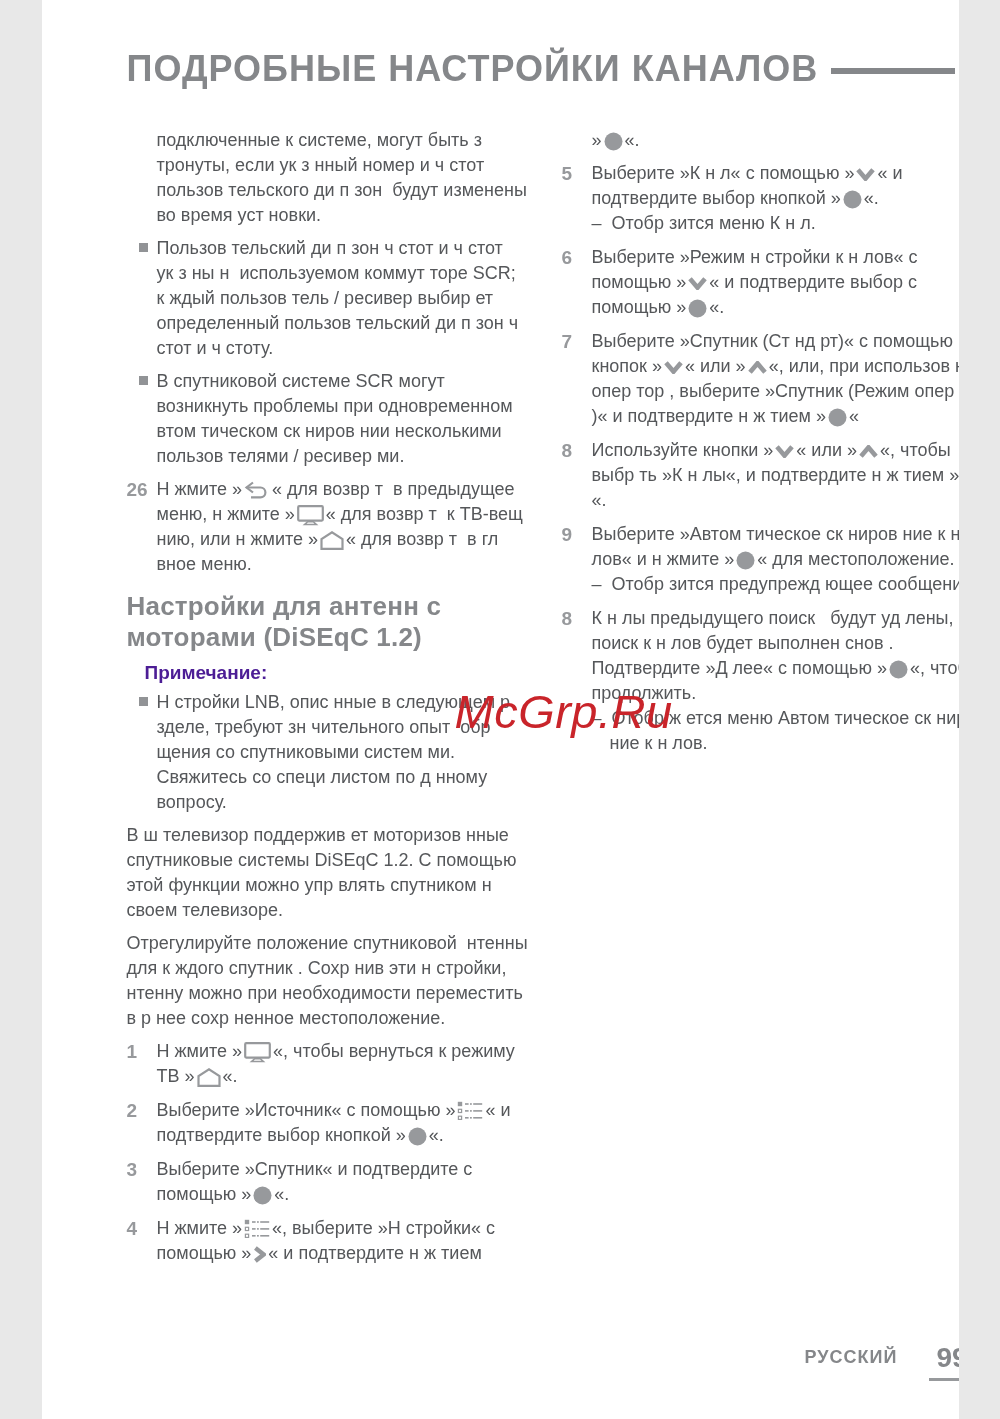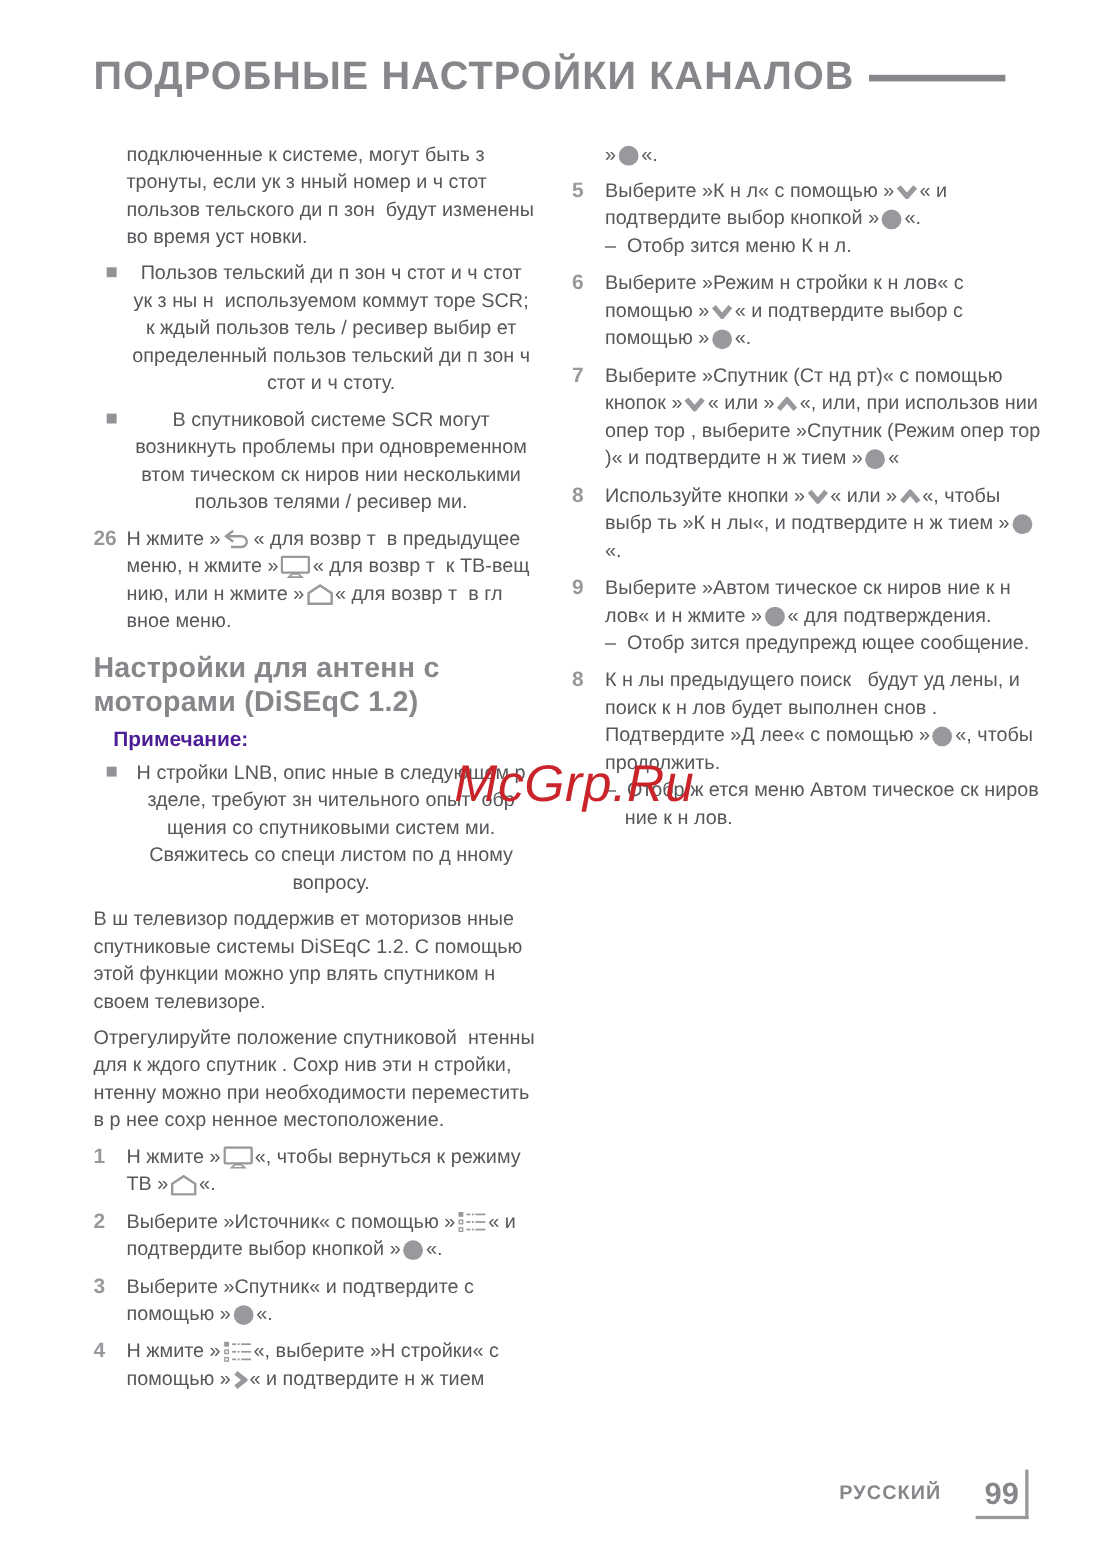--- a/index.html
+++ b/index.html
@@ -1,38 +1,38 @@
 <!DOCTYPE html>
 <html><head>
 <meta charset="utf-8">
 <style>
   html,body { margin:0; padding:0; background:#e8e8e8; }
   .page {
-    position:relative; width:1000px; height:1419px; background:#ffffff;
+    position:relative; width:917px; height:1419px; background:#ffffff;
     font-family:"Liberation Sans", sans-serif; color:#55575a; overflow:hidden;
     margin:0 auto;
   }
   
   .title-row { position:absolute; left:85px; top:48px; white-space:nowrap; }
   .page-title {
     display:inline; margin:0; font-size:36px; font-weight:bold;
     color:#85878a; letter-spacing:1px;
   }
   .title-rule {
     display:inline-block; width:124px; height:6px; background:#85878a;
     margin-left:13px; vertical-align:7px;
   }
   
   .col { position:absolute; top:128px; font-size:18px; line-height:25px; }
   #left-col  { left:85px;  width:402px; }
   #right-col { left:520px; width:430px; }
   .txt { white-space:pre-wrap; }
   .para { margin:0 0 8px 0; }
   .para.indent { margin-left:30px; }
-  .bullet { position:relative; padding-left:30px; margin-bottom:8px;text-align:center; }
+  .bullet { position:relative; padding-left:30px; margin-bottom:8px; }
   .bullet .marker {
     position:absolute; left:12px; top:7px; width:9px; height:9px; background:#919396;
   }
   .step { display:flex; margin-bottom:9px; }
   .step .num {
     flex:0 0 30px; font-weight:bold; color:#97999c; font-size:19px; line-height:25px;
   }
   .step .sbody { flex:1; }
   .result { padding-left:18px; text-indent:-18px; }
   .sec-heading {
@@ -213,21 +213,21 @@
               </svg></span><span class="txt">«, чтобы выбр ть »К н лы«, и подтвердите н ж тием »</span><span class="icn"><svg width="19" height="19" viewBox="0 0 19 19">
                 <circle cx="9.5" cy="9.5" r="9" fill="#97999c"></circle>
               </svg></span><span class="txt">«.</span></div>
         </div>
       </div>
       <div class="step">
         <div class="num">9</div>
         <div class="sbody">
           <div><span class="txt">Выберите »Автом тическое ск ниров ние к н лов« и н жмите »</span><span class="icn"><svg width="19" height="19" viewBox="0 0 19 19">
                 <circle cx="9.5" cy="9.5" r="9" fill="#97999c"></circle>
-              </svg></span><span class="txt">« для подтверждения.</span></div>
+              </svg></span><span class="txt">« для местоположение.</span></div>
           <div class="result"><span class="txt">–  Отобр зится предупрежд ющее сообщение.</span></div>
         </div>
       </div>
       <div class="step">
         <div class="num">8</div>
         <div class="sbody">
           <div><span class="txt">К н лы предыдущего поиск   будут уд лены, и поиск к н лов будет выполнен снов . Подтвердите »Д лее« с помощью »</span><span class="icn"><svg width="19" height="19" viewBox="0 0 19 19">
                 <circle cx="9.5" cy="9.5" r="9" fill="#97999c"></circle>
               </svg></span><span class="txt">«, чтобы продолжить.</span></div>
           <div class="result"><span class="txt">–  Отобр ж ется меню Автом тическое ск ниров ние к н лов.</span></div>

